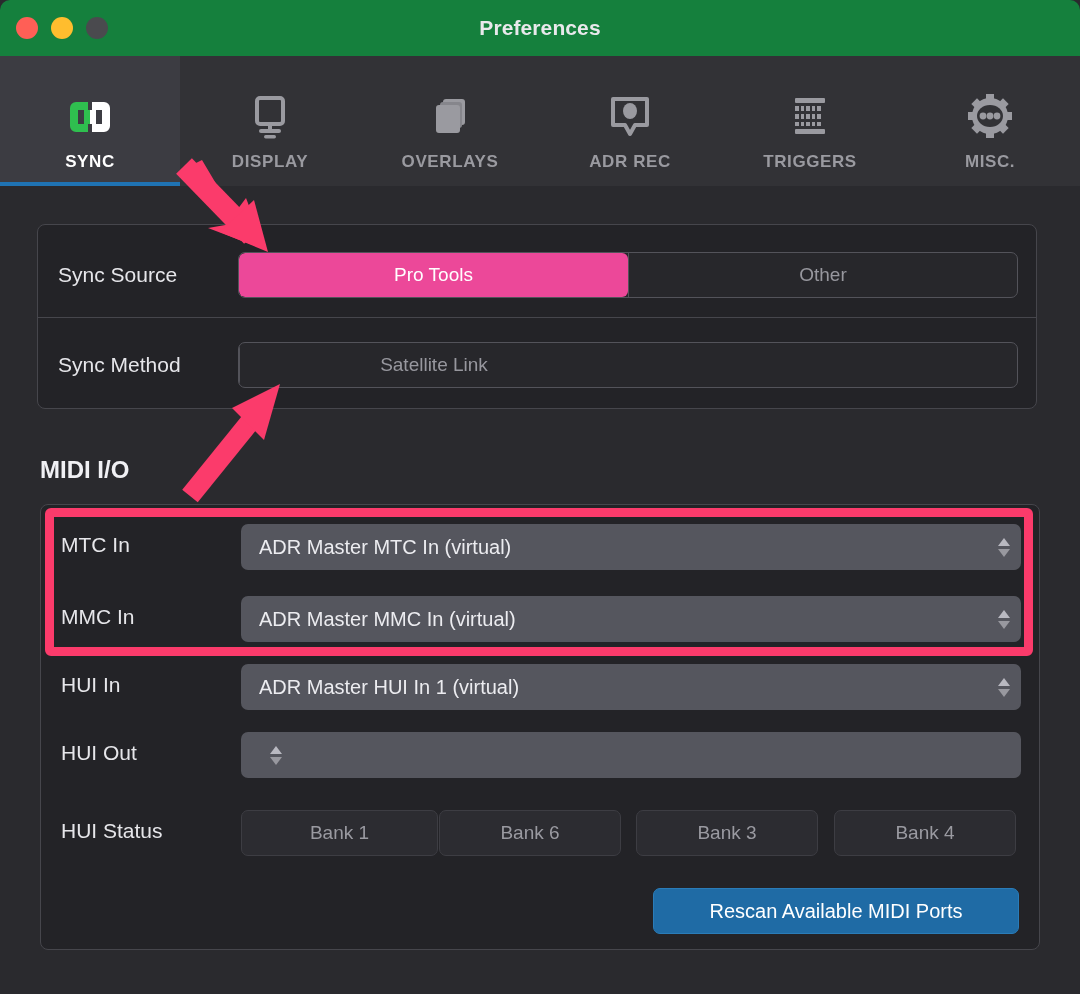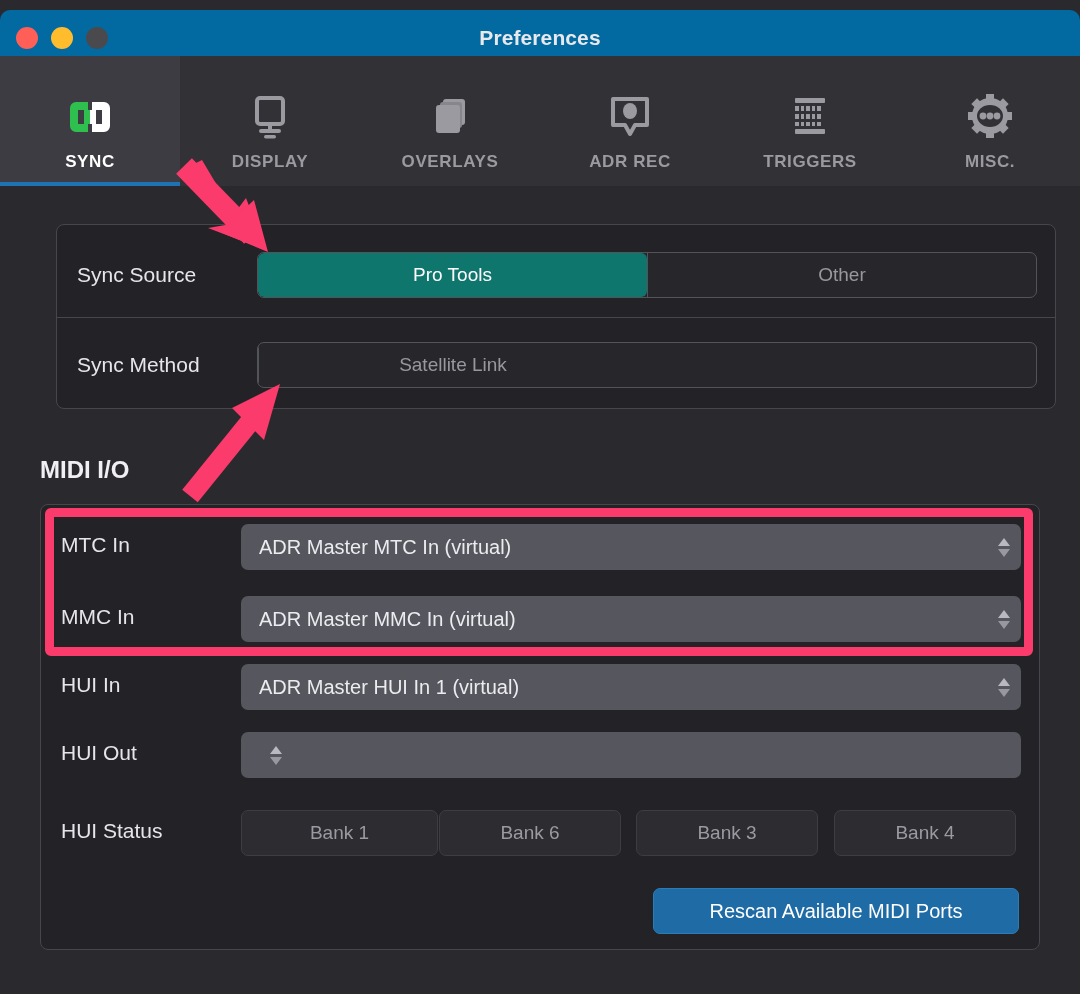--- a/index.html
+++ b/index.html
@@ -13,24 +13,24 @@
     height: 994px;
     background: #2a2a2e;
     font-family: "Liberation Sans", sans-serif;
     overflow: hidden;
     -webkit-font-smoothing: antialiased;
   }
 
   
   .titlebar {
     position: absolute;
-    left: 0; top: 10px;
+    left: 0; top: 0;
     width: 1080px;
     height: 56px;
-    background: #0369a1;
+    background: #15803d;
     border-top-left-radius: 10px;
     border-top-right-radius: 10px;
   }
   .traffic {
     position: absolute;
     left: 16px; top: 17px;
     display: flex;
     gap: 13px;
   }
   .light {
@@ -108,21 +108,21 @@
   }
 
   .panel {
     position: absolute;
     background: #232327;
     border: 1px solid #46464c;
     border-radius: 8px;
     box-sizing: border-box;
   }
   .panel.sync {
-    left: 56px; top: 38px;
+    left: 37px; top: 38px;
     width: 1000px; height: 185px; text-align: center;
   }
   .panel.midi {
     left: 40px; top: 318px;
     width: 1000px; height: 446px;
   }
   .row-sep {
     position: absolute;
     left: 0;
     width: 998px;
@@ -150,21 +150,21 @@
   .seg {
     height: 44px;
     display: flex;
     align-items: center;
     justify-content: center;
     font-size: 19px;
     color: #97979e;
     box-sizing: border-box;
   }
   .seg.on {
-    background: #0f766e;
+    background: #ec4899;
     color: #ffffff;
     border-radius: 6px;
   }
   .seg.sep { border-left: 1px solid #53535a; }
 
   
   .dropdown {
     position: absolute;
     height: 46px;
     background: #55565e;

